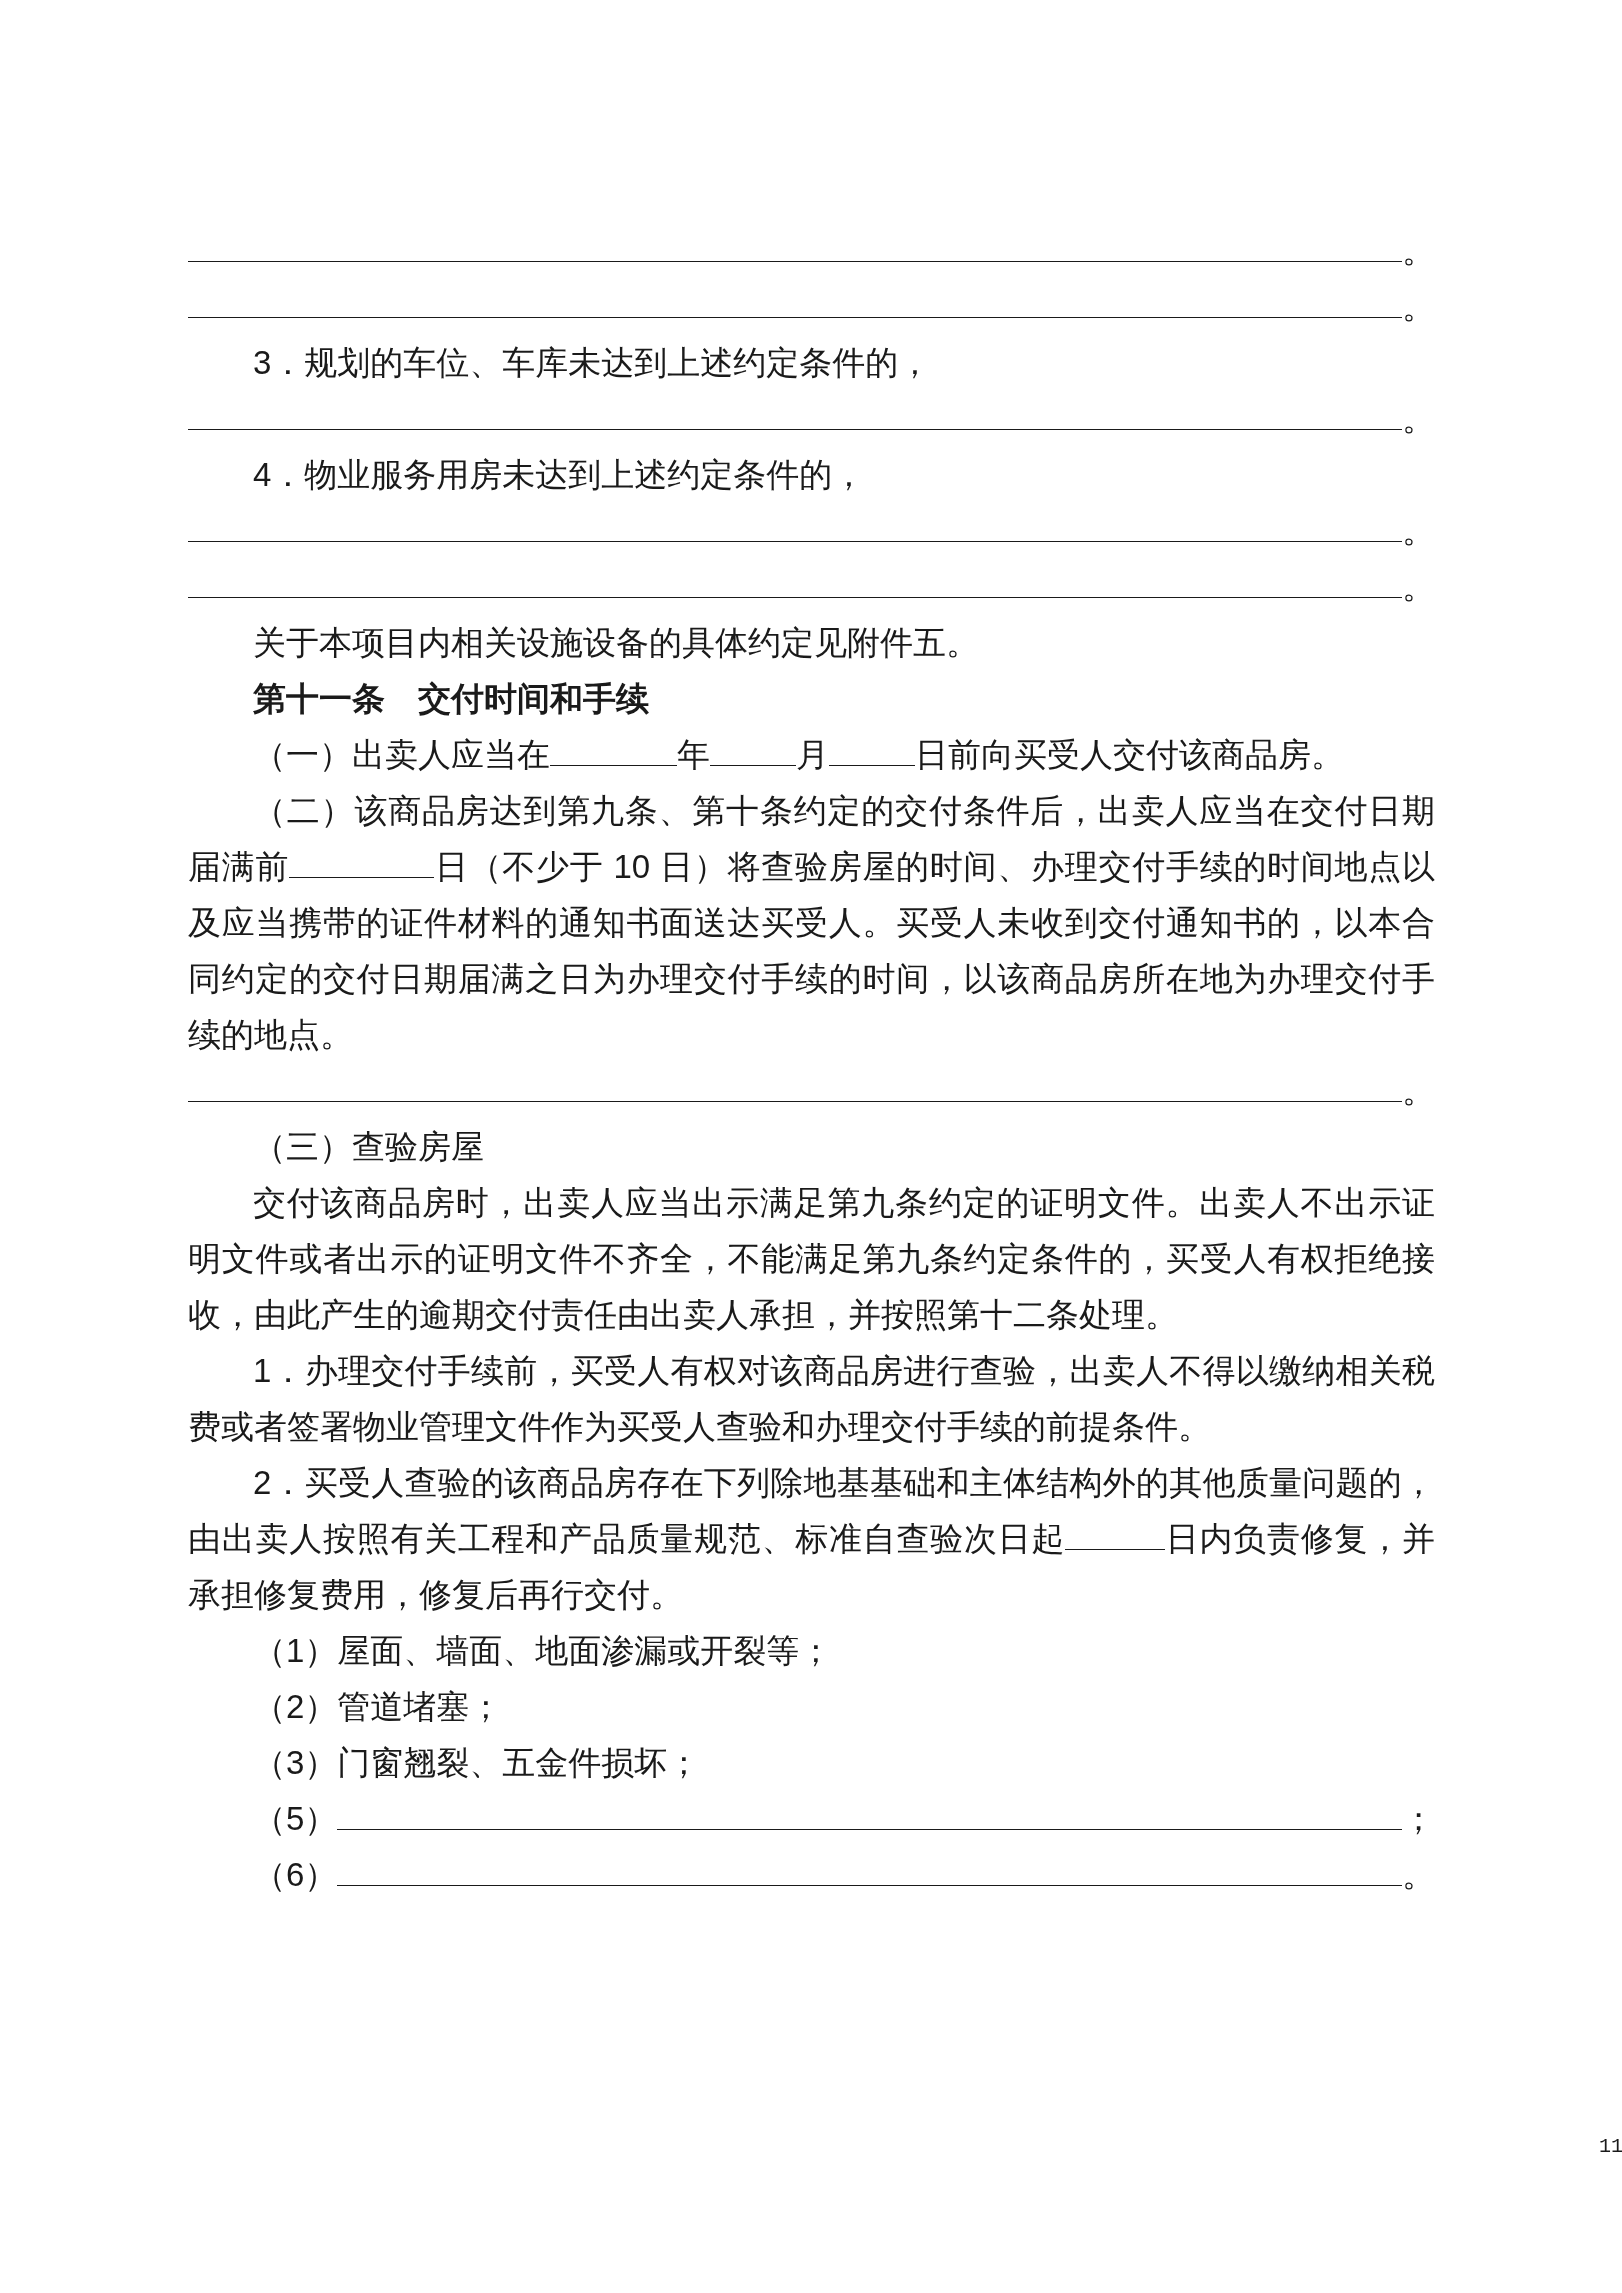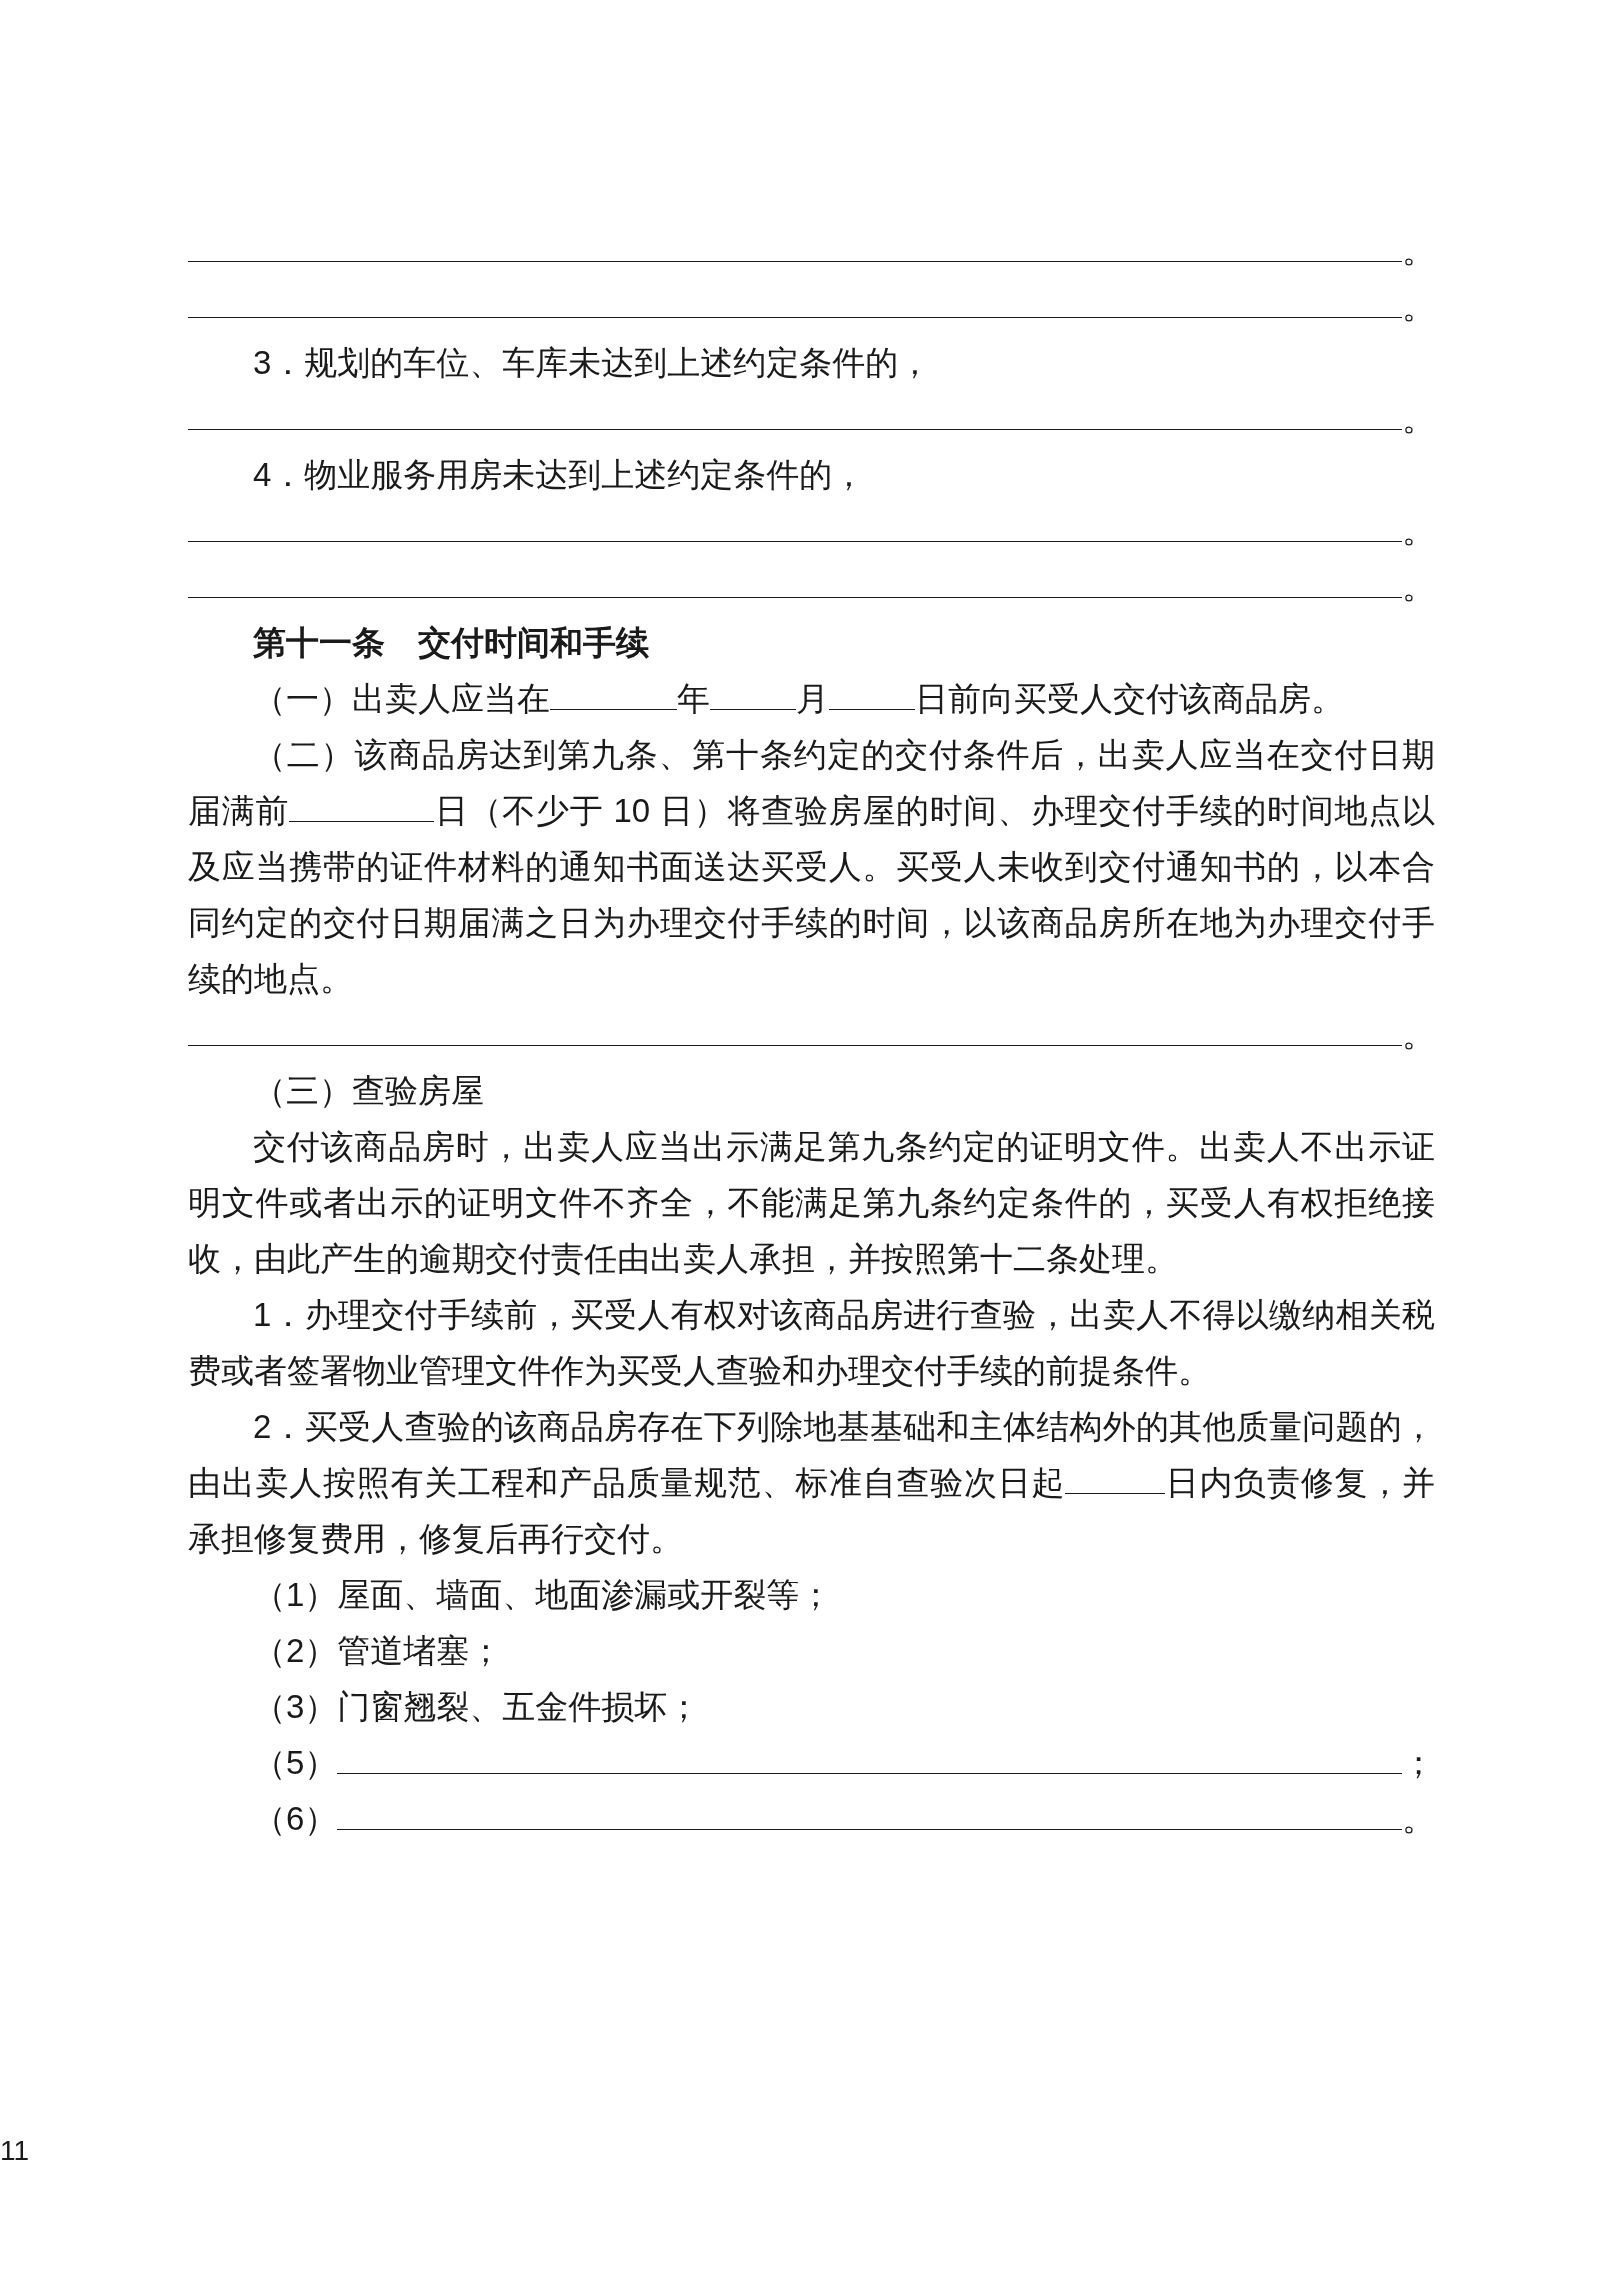--- a/index.html
+++ b/index.html
@@ -50,24 +50,24 @@
     vertical-align: baseline;
   }
   .fillline .grow {
     flex: 1 1 auto;
   }
   .page-number {
     position: absolute;
     left: 0;
     right: 0;
     top: 2135px;
-    text-align: left;
-    font-size: 28px;
+    text-align: right;
+    font-size: 20px;
     color: #1a1a1a;
-    font-family: Liberation Sans, sans-serif;
+    font-family: Liberation Mono, monospace;
   }
 </style>
 </head>
 <body>
 
 <div class="page">
   <div class="doc">
       <p class="fillline">
         <span class="blank grow"></span>
         <span class="txt">。</span>
@@ -83,20 +83,21 @@
       </p>
       <p class="indent"><span class="txt">4．物业服务用房未达到上述约定条件的，</span></p>
       <p class="fillline">
         <span class="blank grow"></span>
         <span class="txt">。</span>
       </p>
       <p class="fillline">
         <span class="blank grow"></span>
         <span class="txt">。</span>
       </p>
+      <p class="indent"><span class="txt">关于本项目内相关设施设备的具体约定见附件五。</span></p>
       <p class="indent bold"><span class="txt">第十一条　交付时间和手续</span></p>
       <p class="indent"><span class="txt">（一）出卖人应当在</span><span class="blank" style="width: 127px;"></span><span class="txt">年</span><span class="blank" style="width: 86px;"></span><span class="txt">月</span><span class="blank" style="width: 86px;"></span><span class="txt">日前向买受人交付该商品房。</span></p>
       <p class="indent"><span class="txt">（二）该商品房达到第九条、第十条约定的交付条件后，出卖人应当在交付日期届满前</span><span class="blank" style="width: 145px;"></span><span class="txt">日（不少于 10 日）将查验房屋的时间、办理交付手续的时间地点以及应当携带的证件材料的通知书面送达买受人。买受人未收到交付通知书的，以本合同约定的交付日期届满之日为办理交付手续的时间，以该商品房所在地为办理交付手续的地点。</span></p>
       <p class="fillline">
         <span class="blank grow"></span>
         <span class="txt">。</span>
       </p>
       <p class="indent"><span class="txt">（三）查验房屋</span></p>
       <p class="indent"><span class="txt">交付该商品房时，出卖人应当出示满足第九条约定的证明文件。出卖人不出示证明文件或者出示的证明文件不齐全，不能满足第九条约定条件的，买受人有权拒绝接收，由此产生的逾期交付责任由出卖人承担，并按照第十二条处理。</span></p>
       <p class="indent"><span class="txt">1．办理交付手续前，买受人有权对该商品房进行查验，出卖人不得以缴纳相关税费或者签署物业管理文件作为买受人查验和办理交付手续的前提条件。</span></p>

